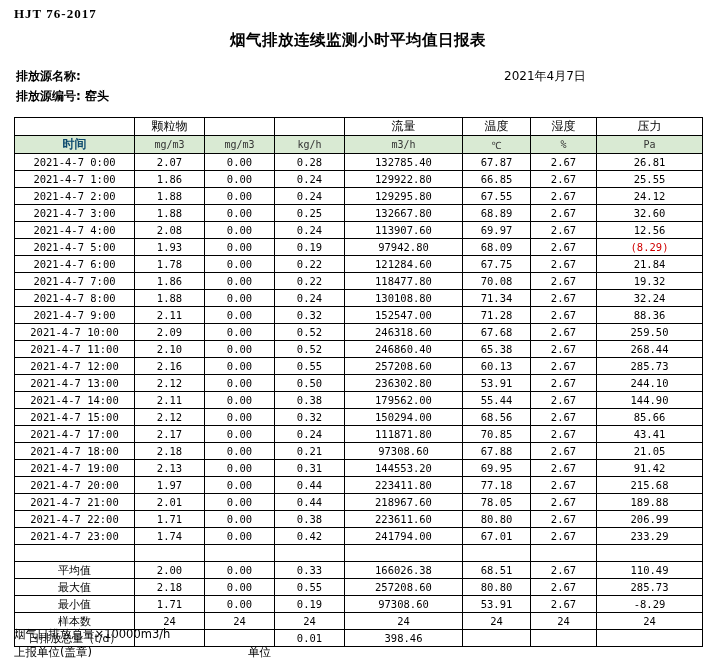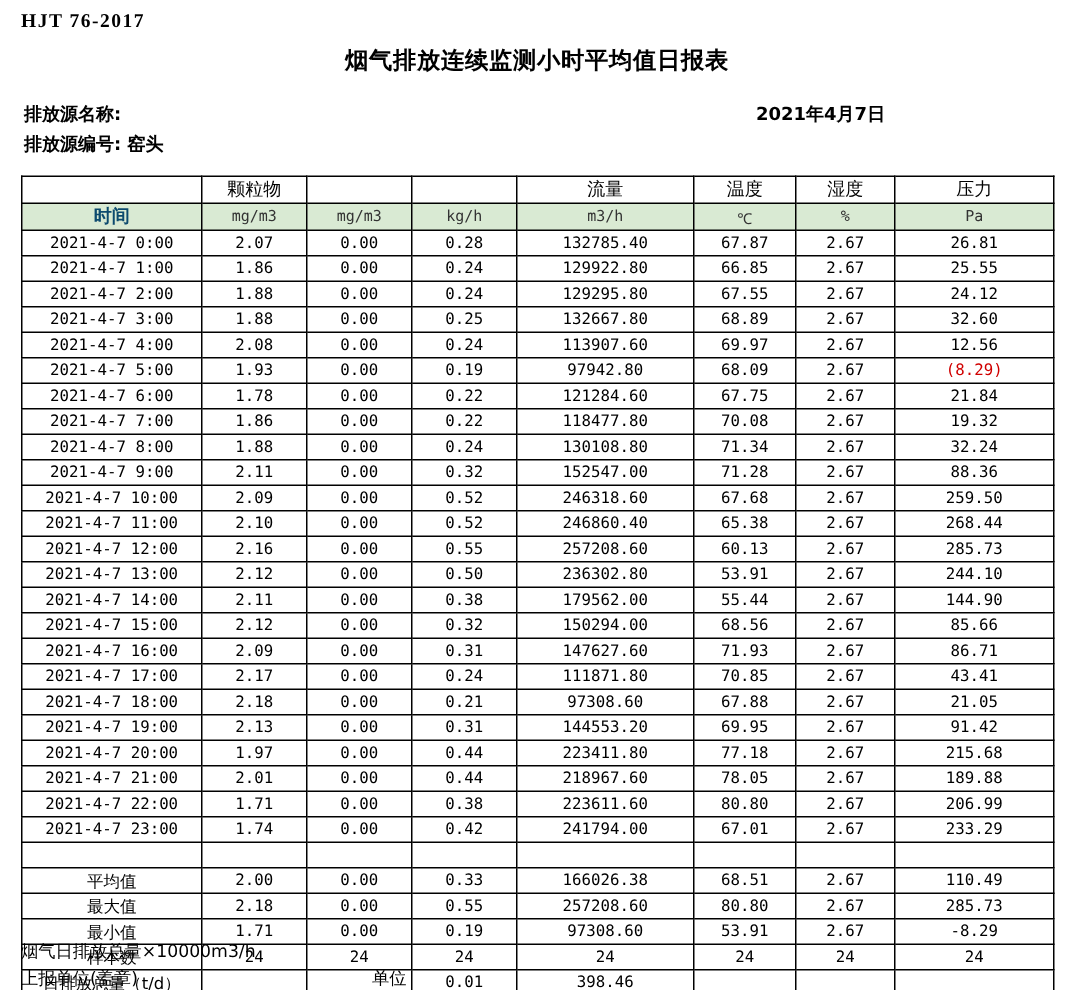--- a/index.html
+++ b/index.html
@@ -47,21 +47,21 @@
   }
   .meta .row {
     position: relative;
     height: 20px;
     line-height: 20px;
   }
   .meta .date {
     position: absolute;
     left: 488px;
     top: 0;
-    font-weight: bold;
+    font-weight: normal;
     font-size: 12px;
   }
   table.main {
     position: absolute;
     left: 14px;
     top: 117px;
     border-collapse: collapse;
     table-layout: fixed;
     width: 688px;
     font-family: "DejaVu Sans Mono", monospace;
@@ -330,30 +330,20 @@
           <td class="time-col">2021-4-7 15:00</td>
           <td>2.12</td>
           <td>0.00</td>
           <td>0.32</td>
           <td>150294.00</td>
           <td>68.56</td>
           <td>2.67</td>
           <td>85.66</td>
         </tr>
         <tr>
-          <td class="time-col">2021-4-7 16:00</td>
-          <td>2.09</td>
-          <td>0.00</td>
-          <td>0.31</td>
-          <td>147627.60</td>
-          <td>71.93</td>
-          <td>2.67</td>
-          <td>86.71</td>
-        </tr>
-        <tr>
           <td class="time-col">2021-4-7 17:00</td>
           <td>2.17</td>
           <td>0.00</td>
           <td>0.24</td>
           <td>111871.80</td>
           <td>70.85</td>
           <td>2.67</td>
           <td>43.41</td>
         </tr>
         <tr>

